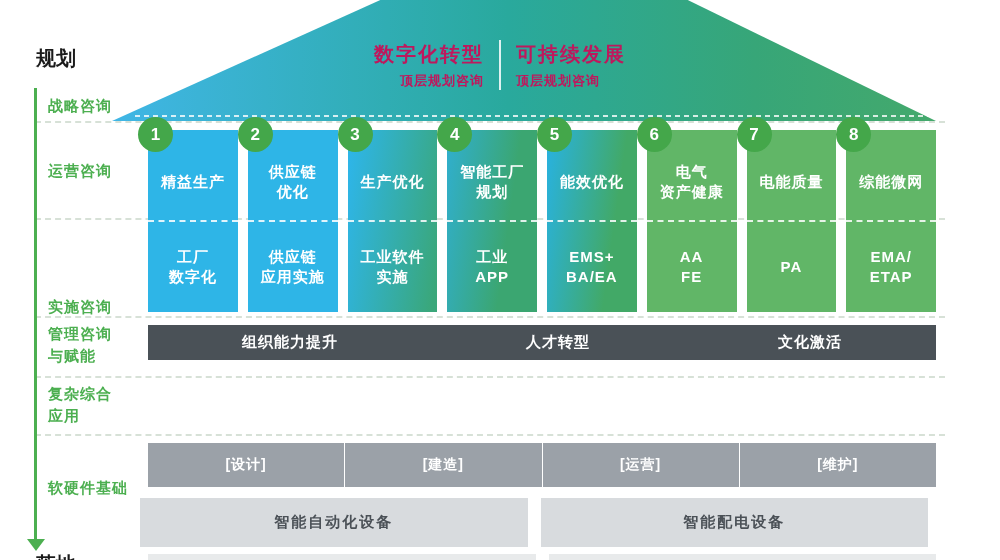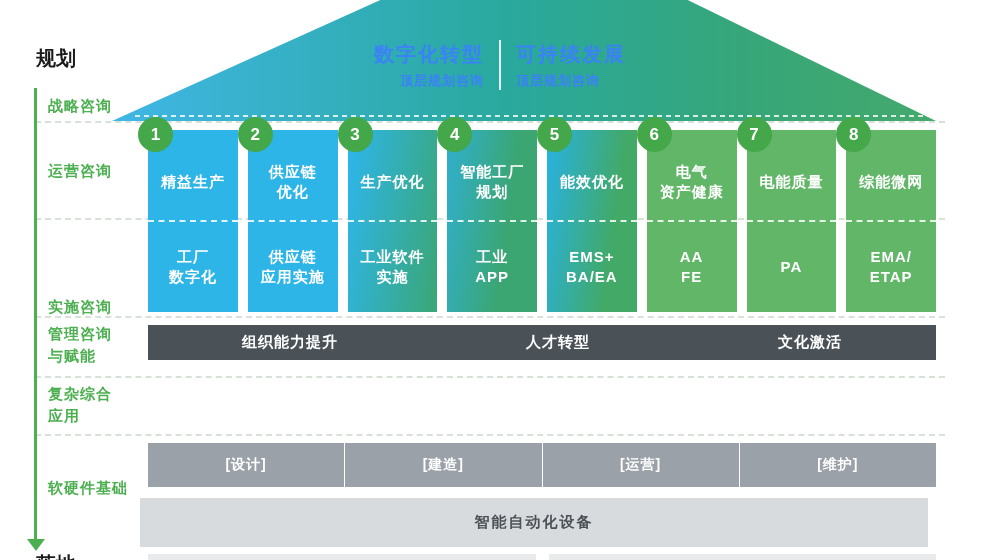--- a/index.html
+++ b/index.html
@@ -6,21 +6,21 @@
   .stage{
     position:relative;width:1000px;height:560px;overflow:hidden;background:#fff;
     font-family:"Liberation Sans","DejaVu Sans",sans-serif;
   }
   .preline{white-space:pre-line;}
 
   
   .roof-svg{position:absolute;left:0;top:0;z-index:1;}
   .roof-text{
     position:absolute;left:0;top:40px;width:1000px;z-index:2;
-    display:flex;justify-content:center;align-items:center;gap:15px;color:#3b82f6;
+    display:flex;justify-content:center;align-items:center;gap:15px;color:#be185d;
   }
   .roof-block{display:flex;flex-direction:column;}
   .roof-block.left{align-items:flex-end;text-align:right;}
   .roof-block.right{align-items:flex-start;text-align:left;}
   .roof-title{font-size:20px;font-weight:bold;letter-spacing:2px;}
   .roof-sub{font-size:13px;font-weight:bold;letter-spacing:1px;margin-top:4px;}
   .roof-divider{width:2px;height:50px;background:rgba(255,255,255,.85);}
 
   
   .corner-label{position:absolute;left:36px;font-size:20px;font-weight:bold;color:#1b1b1b;z-index:3;}
@@ -206,20 +206,21 @@
 
   <div class="lifecycle-row">
     <div class="lifecycle-box">[设计]</div>
     <div class="lifecycle-box">[建造]</div>
     <div class="lifecycle-box">[运营]</div>
     <div class="lifecycle-box">[维护]</div>
   </div>
 
   <div class="equip-row">
     <div class="equip-box">智能自动化设备</div>
+    <div class="equip-box">智能配电设备</div>
   </div>
 
   <div class="stub-row">
     <div class="stub-box"></div>
     <div class="stub-box"></div>
   </div>
 
 </div>
 
 </body></html>

